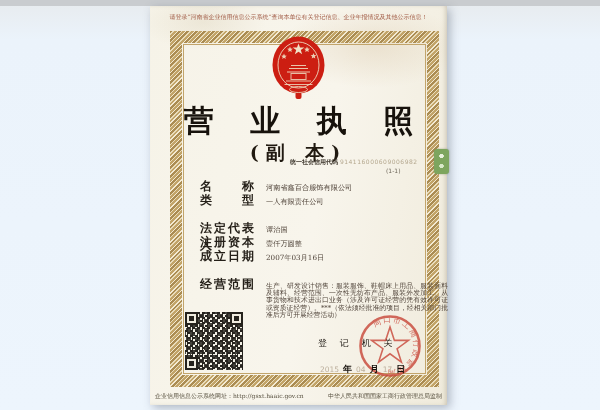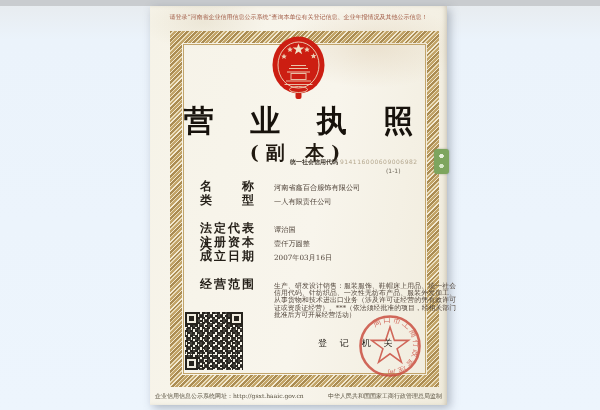--- a/index.html
+++ b/index.html
@@ -27,21 +27,21 @@
     font-family:"DejaVu Serif","Liberation Serif",serif;font-weight:bold;
     font-size:19px;letter-spacing:7px;color:#201910;}
   .code-line{position:absolute;left:140px;top:152px;font-size:6px;white-space:nowrap;}
   .code-label{font-family:"DejaVu Serif","Liberation Serif",serif;color:#3c352b;font-weight:bold;}
   .code-value{color:#b5a88f;letter-spacing:0.5px;}
   .page-note{position:absolute;left:236px;top:161px;font-size:6px;color:#6e675a;}
   .row{position:absolute;left:50px;display:flex;align-items:baseline;}
   .flabel{width:54px;text-align:justify;text-align-last:justify;flex:0 0 54px;
     font-family:"DejaVu Serif","Liberation Serif",serif;font-weight:bold;
     font-size:12px;color:#241f18;}
-  .fvalue{margin-left:20px;font-family:"DejaVu Serif","Liberation Serif",serif;
+  .fvalue{margin-left:12px;font-family:"DejaVu Serif","Liberation Serif",serif;
     font-size:7.2px;color:#50443a;white-space:nowrap;}
   .fvalue.scope{white-space:normal;width:182px;text-align:justify;
     line-height:7.2px;font-size:6.8px;}
   .qr{position:absolute;left:35px;top:306px;width:58px;height:58px;
     background:
       repeating-conic-gradient(rgba(38,36,31,0.85) 0% 25%, transparent 0% 50%) 1px 2px/9px 9px,
       repeating-conic-gradient(#26241f 0% 25%, #f2efe5 0% 50%) 0 0/5px 5px;}
   .finder{position:absolute;width:13px;height:13px;border:2.5px solid #26231d;background:#f0ecdf;box-sizing:border-box;}
   .finder::after{content:"";position:absolute;inset:2px;background:#26231d;}
   .finder.tl{left:0;top:0}.finder.tr{right:0;top:0}.finder.bl{left:0;bottom:0}
@@ -116,21 +116,21 @@
     <div class="row" style="top:228px">
       <div class="flabel">注册资本</div>
       <div class="fvalue">壹仟万圆整</div>
     </div>
     <div class="row" style="top:242px">
       <div class="flabel">成立日期</div>
       <div class="fvalue">2007年03月16日</div>
     </div>
     <div class="row" style="top:270px">
       <div class="flabel">经营范围</div>
-      <div class="fvalue scope">生产、研发设计销售：服装服饰、鞋帽床上用品、统一社会信用代码、针纺织品、一次性无纺布产品、服装外发加工、从事货物和技术进出口业务（涉及许可证经营的凭有效许可证或资质证经营）。***（依法须经批准的项目，经相关部门批准后方可开展经营活动）</div>
+      <div class="fvalue scope">生产、研发设计销售：服装服饰、鞋帽床上用品、服装面料及辅料、经营范围、一次性无纺布产品、服装外发加工、从事货物和技术进出口业务（涉及许可证经营的凭有效许可证或资质证经营）。***（依法须经批准的项目，经相关部门批准后方可开展经营活动）</div>
     </div>
 
     <div class="qr">
       <div class="finder tl"></div>
       <div class="finder tr"></div>
       <div class="finder bl"></div>
     </div>
 
     <div class="reg-label">登 记 机 关</div>
 
@@ -138,20 +138,28 @@
       <circle cx="34" cy="34" r="29.5" fill="none" stroke="#c94a3c" stroke-width="2.6"></circle>
       <path d="M34 15 L38.4 28.4 L52.5 28.4 L41.1 36.7 L45.4 50.1 L34 41.8 L22.6 50.1 L26.9 36.7 L15.5 28.4 L29.6 28.4 Z" fill="none" stroke="#c94a3c" stroke-width="1.6"></path>
       <defs>
         <path id="sealArc" d="M 10 34 A 24 24 0 1 1 58 34 A 24 24 0 1 1 10 34"></path>
       </defs>
       <text font-size="8" fill="#c94a3c" letter-spacing="1.5" font-family="DejaVu Serif, Liberation Serif, serif">
         <textPath href="#sealArc" startOffset="14%">周口市工商行政管理局</textPath>
       </text>
     </svg>
 
+    <div class="date-line">
+      <span class="d-num">2015</span>
+      <span class="d-cn">年</span>
+      <span class="d-num">04</span>
+      <span class="d-cn">月</span>
+      <span class="d-num">17</span>
+      <span class="d-cn">日</span>
+    </div>
 
     <div class="sticker"></div>
 
     <div class="footer">
       <span>企业信用信息公示系统网址：http://gsxt.haaic.gov.cn</span>
       <span>中华人民共和国国家工商行政管理总局监制</span>
     </div>
   </div>
 </div>
 

